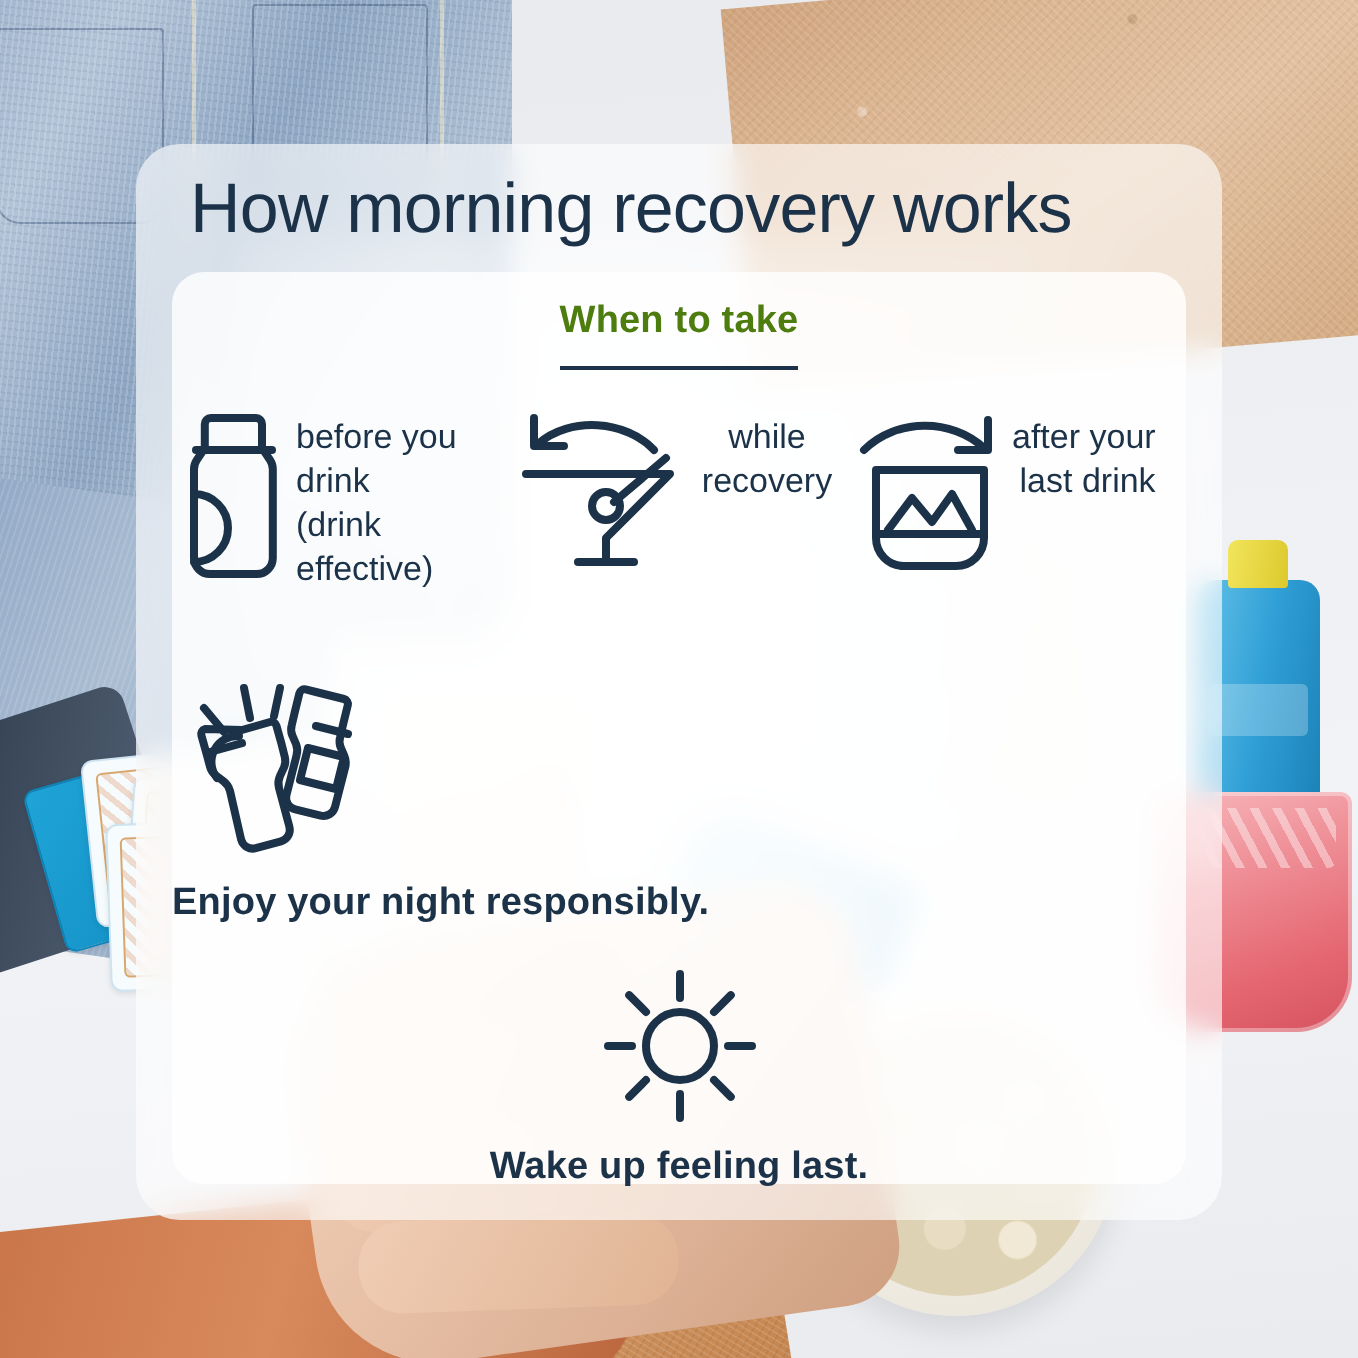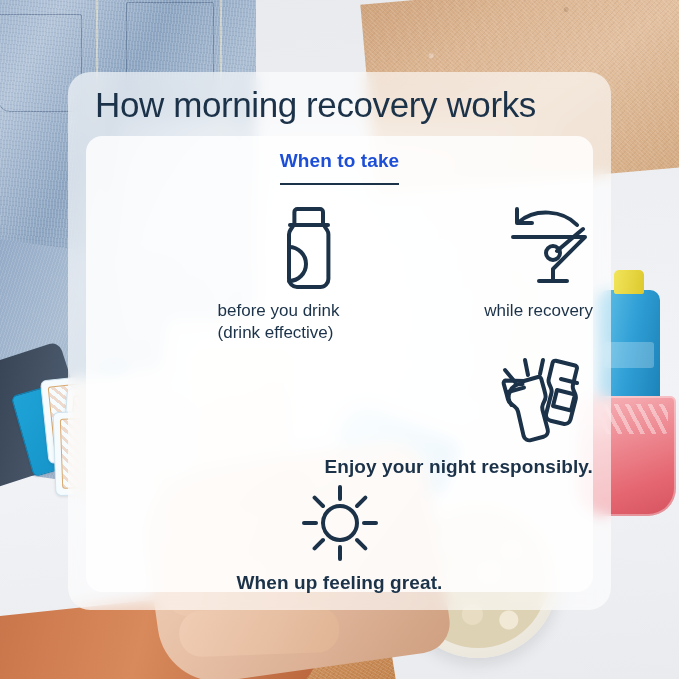--- a/index.html
+++ b/index.html
@@ -120,31 +120,31 @@
   .card{position:absolute;left:68px;top:72px;width:543px;height:538px;border-radius:22px;
     background:rgba(255,255,255,.62);backdrop-filter:blur(7px);-webkit-backdrop-filter:blur(7px);}
   .title{position:absolute;left:27px;top:10px;width:510px;
     font-size:35px;line-height:46px;letter-spacing:-.4px;color:#1b3249;font-weight:400;
     text-align:left;white-space:nowrap;}
 
   .panel{position:absolute;left:18px;top:64px;width:507px;height:456px;border-radius:16px;
     background:rgba(255,255,255,.80);}
 
   .subtitle-wrap{position:absolute;left:0;top:14px;width:507px;text-align:center;}
-  .subtitle{display:inline-block;font-size:19px;color:#1d4ed8;font-weight:600;letter-spacing:.1px;
+  .subtitle{display:inline-block;font-size:19px;color:#4d7c0f;font-weight:600;letter-spacing:.1px;
     padding-bottom:11px;border-bottom:2px solid #1b3249;}
 
   .row3{position:absolute;left:0;top:66px;width:507px;display:flex;}
-  .col{flex:1;display:flex;flex-direction:column;align-items:flex-end;}
+  .col{flex:1;display:flex;align-items:flex-start;}
   .ic{height:92px;display:flex;align-items:center;justify-content:center;}
   .cap3{margin-top:6px;font-size:17px;line-height:22px;color:#1b3249;text-align:center;font-weight:400;}
   .col:nth-child(1) .cap3{text-align:left;}
   .col:nth-child(3) .cap3{text-align:right;}
 
-  .stepA{position:absolute;left:0;top:218px;width:507px;display:flex;flex-direction:column;align-items:flex-end;}
+  .stepA{position:absolute;left:0;top:202px;width:507px;display:flex;flex-direction:column;align-items:flex-start;}
   .stepB{position:absolute;left:0;top:348px;width:507px;display:flex;flex-direction:column;align-items:center;}
   .step-cap{margin-top:6px;font-size:19px;color:#1b3249;font-weight:600;letter-spacing:.1px;}
   .stepA .step-cap{margin-top:2px;}
   .stepB .step-cap{margin-top:6px;}
 </style>
 </head>
 <body>
 
 <div id="stage">
 
@@ -235,20 +235,35 @@
               <circle cx="48" cy="48" r="7"></circle>
               <path d="M52 46 L78 24"></path>
             </svg>
           </div>
           <div class="cap3">
             <div>while recovery</div>
             <div></div>
           </div>
         </div>
 
+        <div class="col">
+          <div class="ic">
+            <svg width="82" height="86" viewBox="0 0 82 86" fill="none" stroke="#1b3249" stroke-width="4" stroke-linecap="round" stroke-linejoin="round">
+              <path d="M8 20 C24 4, 52 4, 68 19"></path>
+              <path d="M70 5 V20 H55"></path>
+              <path d="M14 30 H68 V64 a14 14 0 0 1 -14 14 H28 a14 14 0 0 1 -14 -14 z"></path>
+              <path d="M14 62 H68"></path>
+              <path d="M20 60 L32 44 L42 56 L52 42 L62 60"></path>
+            </svg>
+          </div>
+          <div class="cap3">
+            <div>after your</div>
+            <div>last drink</div>
+          </div>
+        </div>
 
       </div>
 
       <div class="stepA">
         <div>
           <svg width="104" height="96" viewBox="0 0 104 96" fill="none" stroke="#1b3249" stroke-width="4" stroke-linecap="round" stroke-linejoin="round">
             <path d="M16 16 L26 28"></path>
             <path d="M36 6 L39 21"></path>
             <path d="M54 6 L51 20"></path>
             <path d="M35 27 l14 -4 a2.6 2.6 0 0 1 3.2 1.8 l2.6 9.3 1.6 6.4 a8 8 0 0 1 -0.4 5.2 l-2 4.3 a9 9 0 0 0 -0.5 6 l5.2 19.4 a6 6 0 0 1 -4.2 7.3 l-12.6 3.4 a6 6 0 0 1 -7.3 -4.2 L29 57.5 a9 9 0 0 0 -3.4 -5 l-3.7 -2.8 a8 8 0 0 1 -2.9 -4.3 l-1.7 -6.4 -2.6 -9.3 a2.6 2.6 0 0 1 1.8 -3.2 z"></path>
@@ -269,18 +284,18 @@
             <path d="M39 3 V15"></path>
             <path d="M39 63 V75"></path>
             <path d="M3 39 H15"></path>
             <path d="M63 39 H75"></path>
             <path d="M13.6 13.6 L22 22"></path>
             <path d="M56 56 L64.4 64.4"></path>
             <path d="M64.4 13.6 L56 22"></path>
             <path d="M22 56 L13.6 64.4"></path>
           </svg>
         </div>
-        <div class="step-cap">When up feeling great.</div>
+        <div class="step-cap">Wake up feeling last.</div>
       </div>
 
     </div>
   </div>
 </div>
 
 </body></html>

